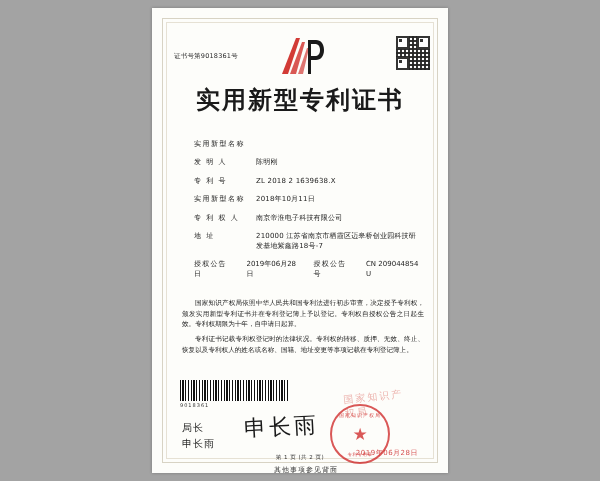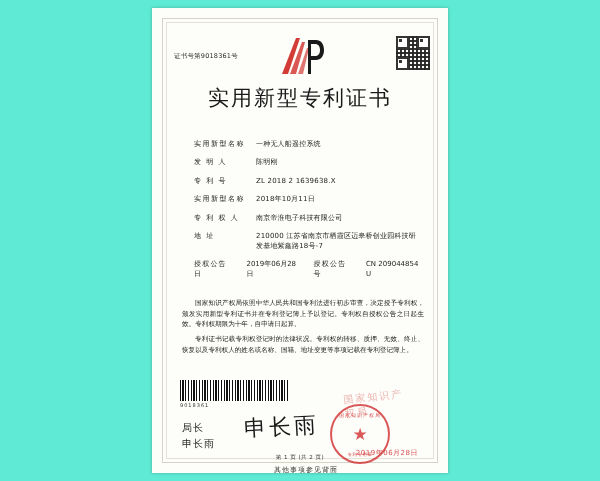--- a/index.html
+++ b/index.html
@@ -10,21 +10,21 @@
     width: 600px;
     height: 481px;
     background: #ffffff;
     font-family: "DejaVu Sans", sans-serif;
     overflow: hidden;
   }
   .page {
     position: relative;
     width: 600px;
     height: 481px;
-    background: #5eead4;
+    background: #a3a3a3;
   }
   
   .sheet {
     position: absolute;
     left: 152px;
     top: 8px;
     width: 296px;
     height: 465px;
     background: #fdfdfa;
     box-shadow: 0 0 3px rgba(0,0,0,0.25);
@@ -98,22 +98,22 @@
   }
   .emblem svg { display: block; }
 
   
   .doc-title {
     position: absolute;
     left: 0;
     right: 0;
     top: 76px;
     text-align: center;
-    font-size: 21px;
-    font-weight: normal;
+    font-size: 24px;
+    font-weight: bold;
     letter-spacing: 2px;
     color: #1a1a1a;
     font-family: "DejaVu Sans", sans-serif;
   }
 
   
   .fields {
     position: absolute;
     left: 34px;
     right: 26px;
@@ -315,21 +315,20 @@
         <path d="M24 40 L33 14 L35 14 L29 40 Z" fill="#d23b36" opacity="0.7"></path>
         <path d="M34 6 L34 40 L37 40 L37 26 L42 26 C47 26 50 22 50 16 C50 10 47 6 42 6 Z M37 10 L41 10 C44 10 46 12 46 16 C46 20 44 22 41 22 L37 22 Z" fill="#1a1a1a"></path>
       </svg>
     </div>
 
     <div class="doc-title">实用新型专利证书</div>
 
     <div class="fields">
       <div class="field-row">
         <div class="field-label">实用新型名称</div>
-        <div class="field-value">一种无人船遥控系统</div>
       </div>
       <div class="field-row">
         <div class="field-label">发 明 人</div>
         <div class="field-value">陈明刚</div>
       </div>
       <div class="field-row">
         <div class="field-label">专 利 号</div>
         <div class="field-value">ZL 2018 2 1639638.X</div>
       </div>
       <div class="field-row">

